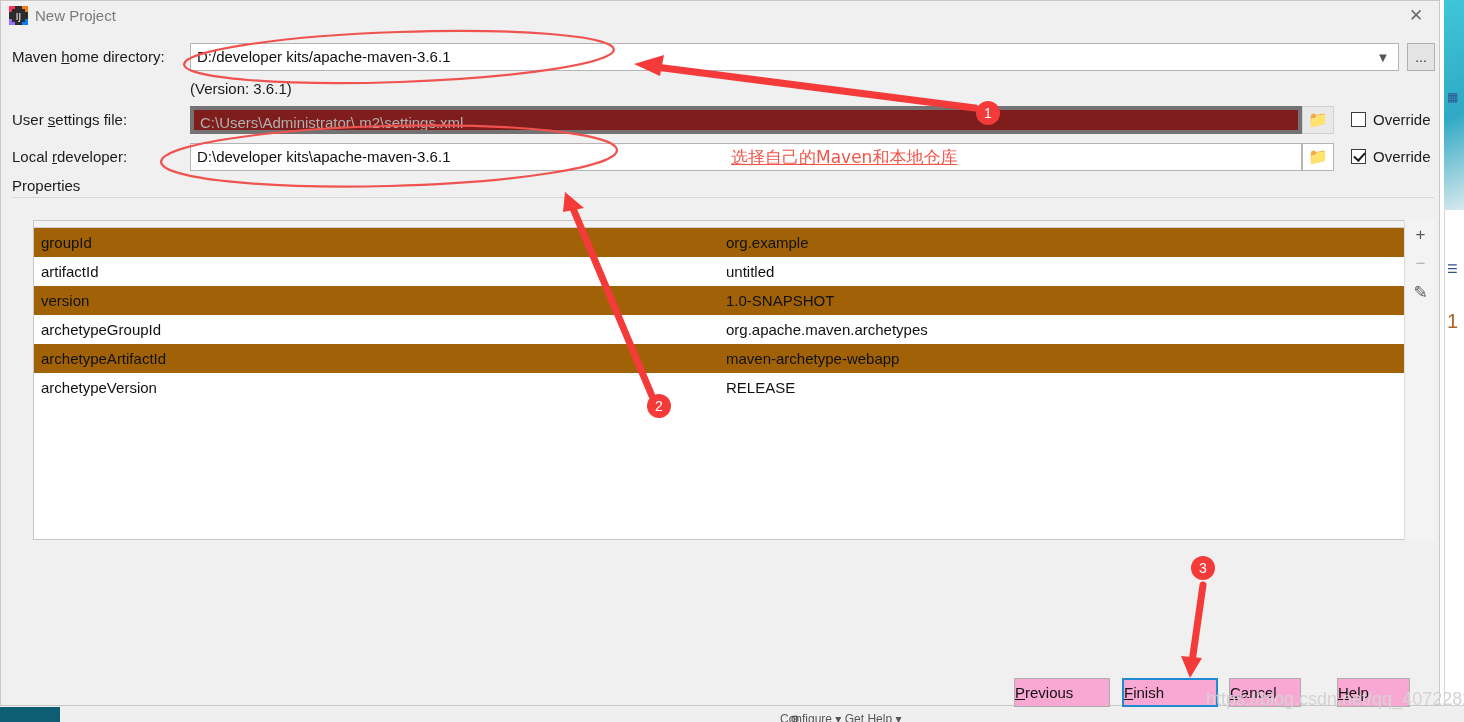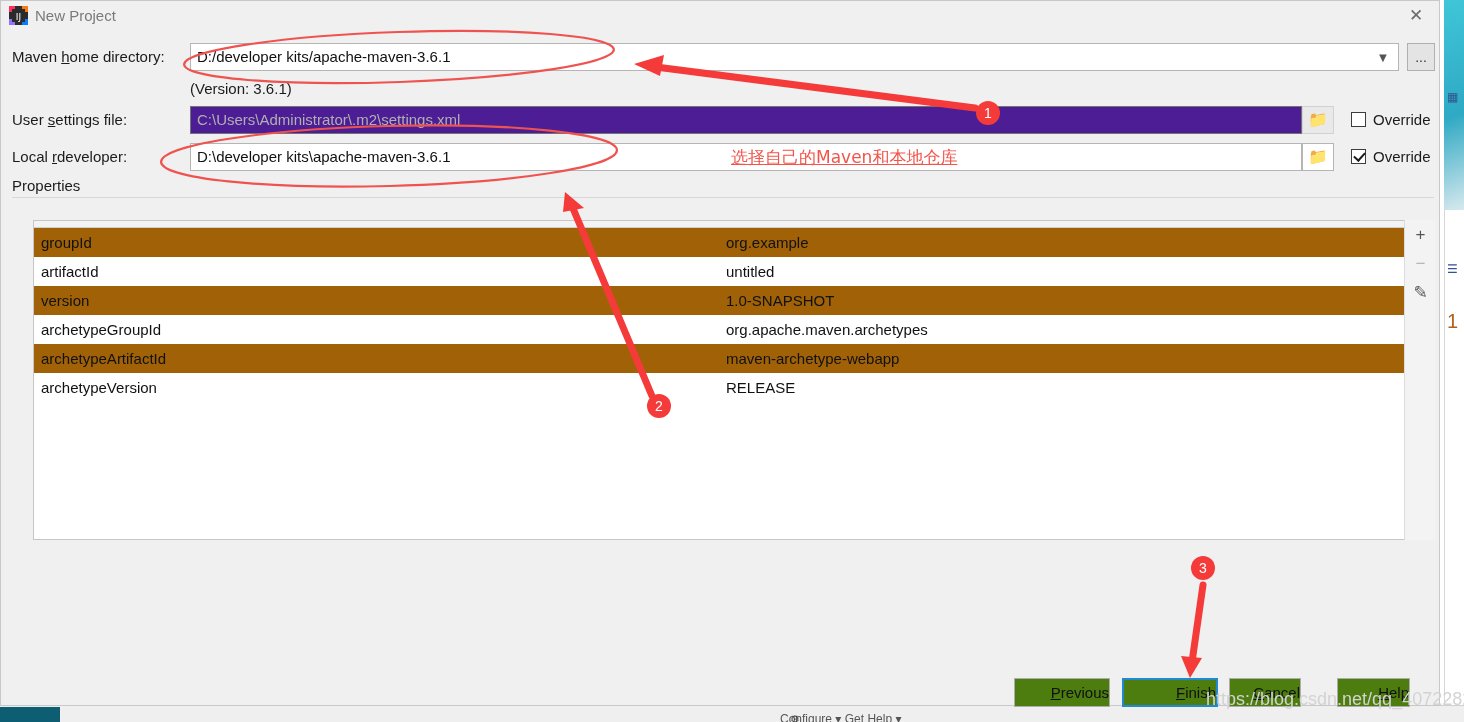--- a/index.html
+++ b/index.html
@@ -152,22 +152,22 @@
     border: 1px solid #b5b5b5;
     font-size: 15px;
     color: #111;
     padding: 0 6px;
     line-height: 26px;
     height: 28px;
     white-space: nowrap;
     overflow: hidden;
   }
   .field.disabled {
-    background: #4c1d95;
-    border: 1px solid #737373;
+    background: #7f1d1d;
+    border: 4px solid #737373;
     color: #b0b0b0;
   }
   .combo-arrow {
     position: absolute;
     width: 28px;
     height: 26px;
     top: 44px;
     left: 1368px;
     color: #555;
     text-align: center;
@@ -291,25 +291,25 @@
     color: #555;
     cursor: pointer;
   }
   .tool-btn.dis { color: #b4b4b4; }
 
   
   .btn {
     position: absolute;
     box-sizing: border-box;
     height: 29px;
-    background: #4d7c0f;
+    background: #f9a8d4;
     border: 1px solid #adadad;
     font-size: 15px;
     color: #111;
-    text-align: right;
+    text-align: left;
     line-height: 27px;
     cursor: pointer;
   }
   .btn.default {
     border: 2px solid #1f8ad2;
     line-height: 25px;
   }
 
   
   .anno-svg {

